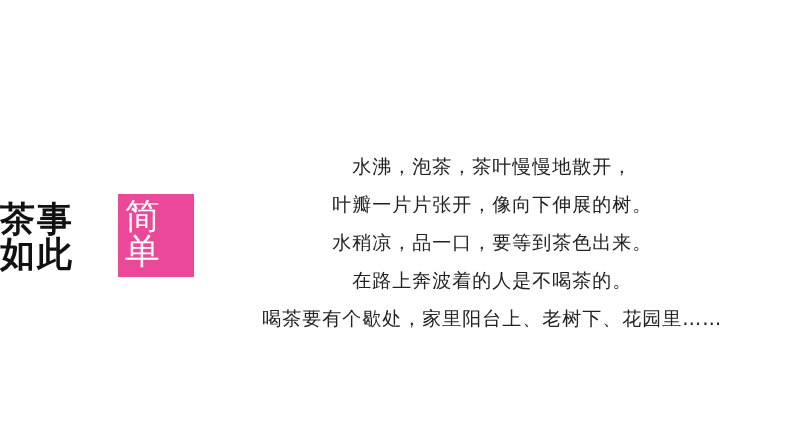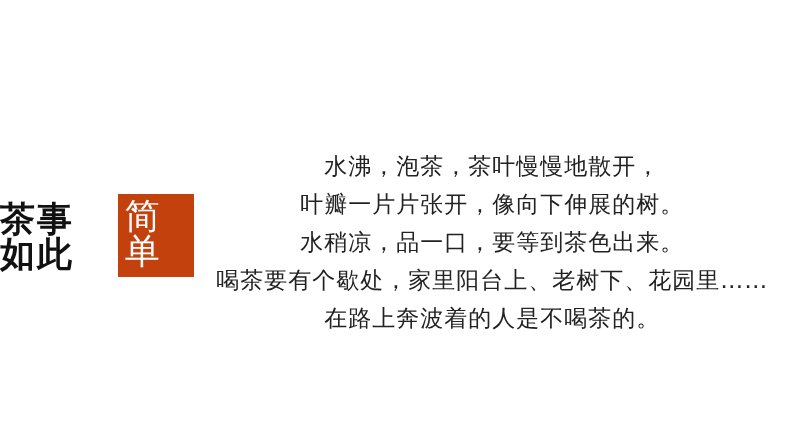--- a/index.html
+++ b/index.html
@@ -37,36 +37,36 @@
     letter-spacing: 2px;
     color: #111111;
     line-height: 1;
   }
   .title-highlight {
     font-family: "DejaVu Sans", "Liberation Sans", sans-serif;
     font-size: 35px;
     font-weight: 400;
     letter-spacing: 2px;
     color: #ffffff;
-    background: #c2410c;
+    background: #ec4899;
     padding: 5px 17px 8px 7px;
     margin-left: 12px;
     line-height: 1;
     display: inline-block;
   }
   .poem {
     margin-top: 42px;
     display: flex;
     flex-direction: column;
     align-items: center;
     width: 100%;
   }
   .poem-line {
     font-family: "DejaVu Sans", "Liberation Sans", sans-serif;
-    font-size: 23px;
+    font-size: 19px;
     line-height: 38px;
     color: #222222;
     letter-spacing: 1px;
     white-space: nowrap;
     text-align: center;
   }
 </style>
 </head>
 <body>
 
@@ -74,17 +74,17 @@
 
   <div class="title-row">
     <span class="title-plain">茶事如此</span>
     <span class="title-highlight">简单</span>
   </div>
 
   <div class="poem">
     <div class="poem-line">水沸，泡茶，茶叶慢慢地散开，</div>
     <div class="poem-line">叶瓣一片片张开，像向下伸展的树。</div>
     <div class="poem-line">水稍凉，品一口，要等到茶色出来。</div>
+    <div class="poem-line">在路上奔波着的人是不喝茶的。</div>
     <div class="poem-line">喝茶要有个歇处，家里阳台上、老树下、花园里……</div>
-    <div class="poem-line">在路上奔波着的人是不喝茶的。</div>
   </div>
 
 </div>
 
 </body></html>

